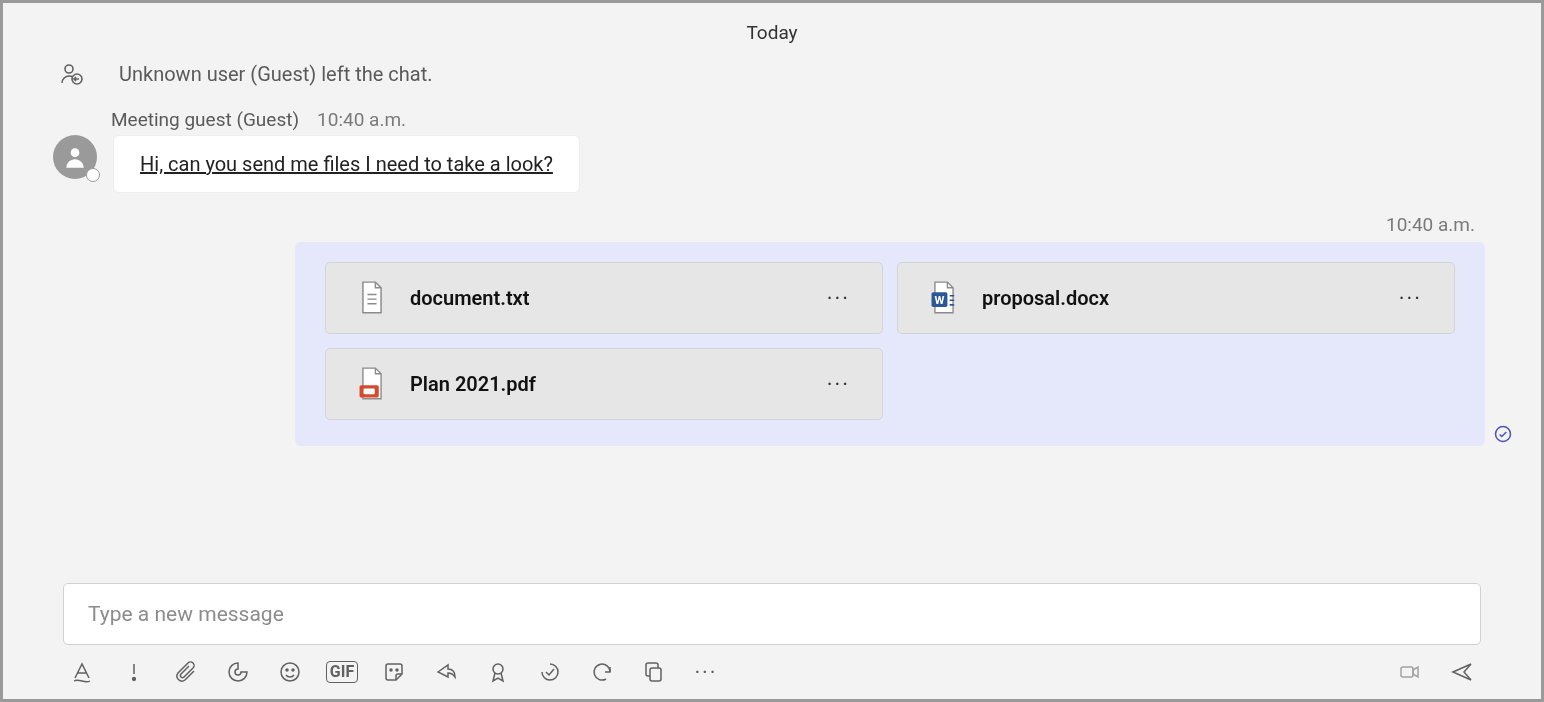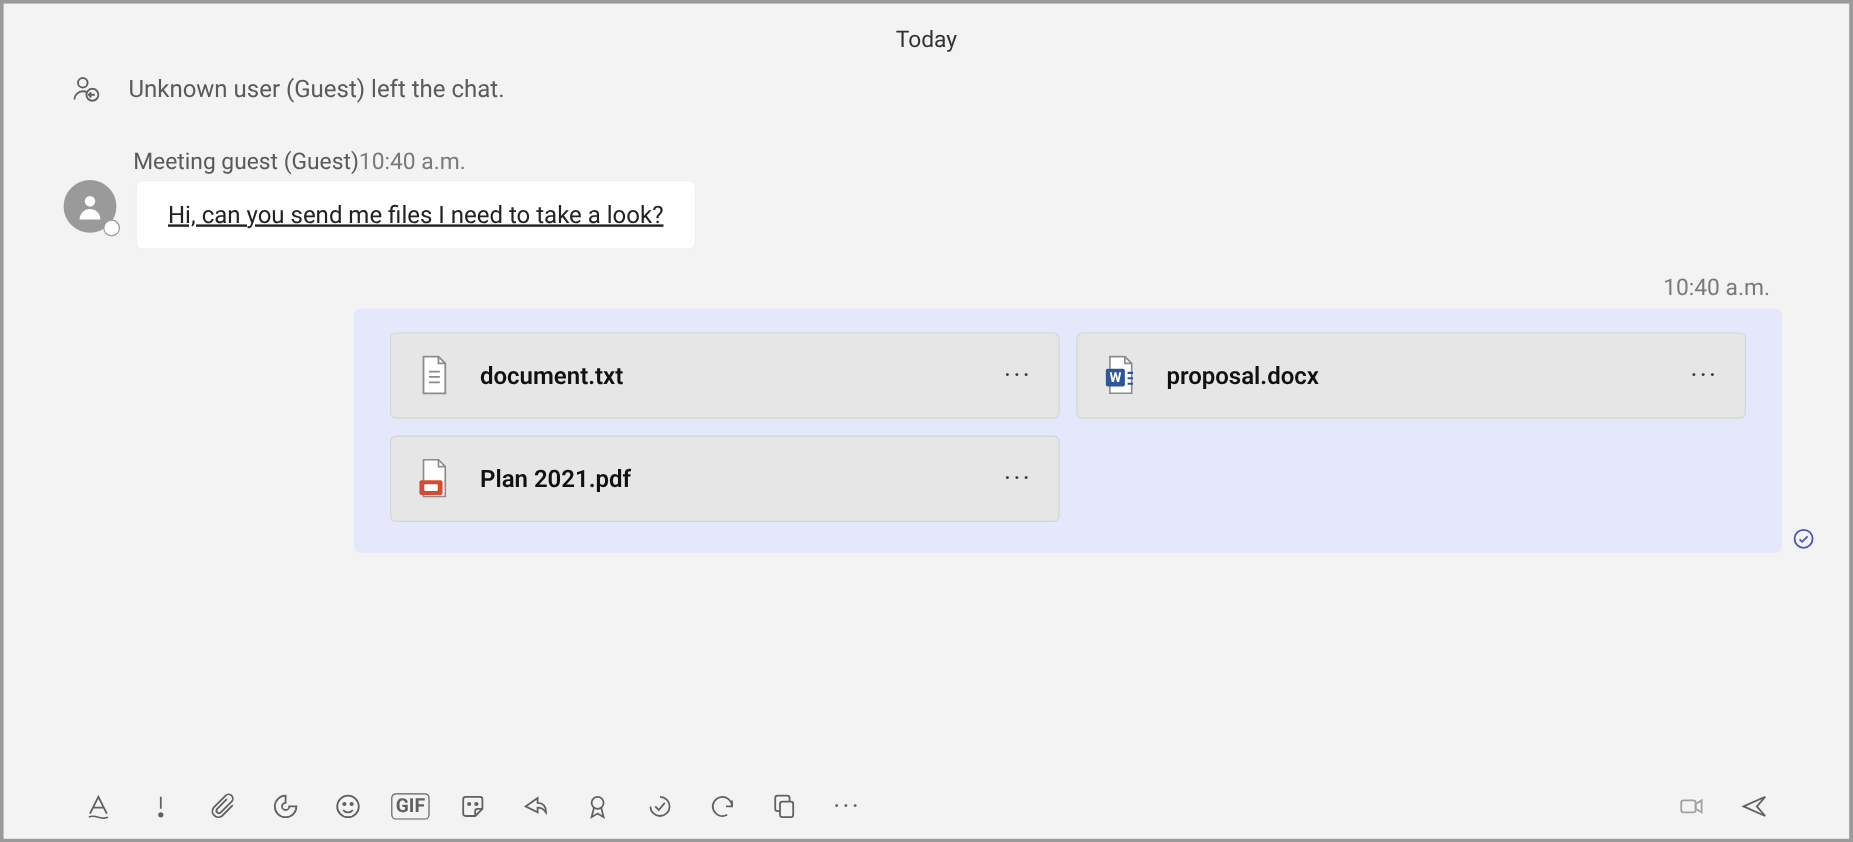--- a/index.html
+++ b/index.html
@@ -8,37 +8,37 @@
     --grey-icon:#616161;
     --bubble-out:#e5e8fb;
     --file-card:#e6e6e6;
     --bg:#f4f3f3;
   }
   *{box-sizing:border-box;font-family:-apple-system,BlinkMacSystemFont,"Segoe UI",Roboto,sans-serif;}
   html,body{margin:0;padding:0;width:1544px;height:702px;background:#9a9a9a;}
   .app{position:absolute;top:3px;left:3px;right:3px;bottom:3px;background:var(--bg);display:flex;flex-direction:column;}
   .scroll-area{flex:1;overflow:hidden;padding:12px 50px 0 50px;}
   .date-divider{text-align:center;color:#333;font-size:19px;padding:6px 0 10px 0;}
-  .sys-row{display:flex;align-items:center;gap:24px;padding:8px 0 8px 6px;}
+  .sys-row{display:flex;align-items:center;gap:36px;padding:8px 0 8px 6px;}
   .sys-icon{width:24px;height:24px;display:flex;align-items:center;justify-content:center;color:var(--grey-icon);}
   .sys-text{font-size:20px;color:var(--grey-text);}
   .msg-group{padding-top:14px;}
-  .msg-header{display:flex;align-items:baseline;padding-left:58px;color:var(--grey-text);font-size:19px;margin-top:15px;}
+  .msg-header{display:flex;align-items:baseline;gap:18px;padding-left:58px;color:var(--grey-text);font-size:19px;}
   .msg-header .ts{font-size:19px;color:#7a7a7a;}
   .msg-row{display:flex;align-items:flex-start;gap:16px;margin-top:4px;}
   .avatar-wrap{position:relative;width:44px;height:44px;}
   .avatar{width:44px;height:44px;border-radius:50%;background:#9a9a9a;display:flex;align-items:center;justify-content:center;color:#fff;}
   .presence{position:absolute;right:-3px;bottom:-3px;width:14px;height:14px;border-radius:50%;background:#fff;border:1.5px solid #9a9a9a;}
   .bubble-in{background:#fff;border:1px solid #eee;border-radius:6px;padding:16px 26px;font-size:20px;color:#222;max-width:540px;text-decoration:underline;}
   .out-wrap{margin-top:20px;display:flex;flex-direction:column;align-items:flex-end;padding-right:6px;}
   .out-ts{font-size:19px;color:#7a7a7a;padding-right:10px;margin-bottom:6px;}
   .bubble-out{background:var(--bubble-out);border-radius:6px;padding:20px 30px 26px 30px;width:1190px;position:relative;}
   .bubble-out .text{font-size:20px;color:#222;margin-bottom:14px;}
   .files-grid{display:grid;grid-template-columns:1fr 1fr;gap:14px;}
-  .file-card{background:var(--file-card);border:1px solid #d4d4d4;border-radius:5px;height:72px;display:flex;align-items:center;padding:0 22px;gap:24px;}
+  .file-card{background:var(--file-card);border:1px solid #d4d4d4;border-radius:5px;height:72px;display:flex;align-items:center;padding:0 32px;gap:24px;}
   .file-card .fname{flex:1;font-size:20px;font-weight:600;color:#111;}
   .file-card .more{font-size:22px;letter-spacing:2px;color:#333;cursor:pointer;}
   .file-icon{width:28px;height:34px;display:flex;align-items:center;justify-content:center;}
   .read-receipt{position:absolute;right:-28px;bottom:-2px;color:#4b53bc;}
   .composer-zone{padding:0 60px 10px 60px;}
   .composer{background:#fff;border:1px solid var(--grey-border);border-radius:5px;height:62px;display:flex;align-items:center;padding:0 22px;}
   .composer input{border:none;outline:none;width:100%;font-size:21px;color:#333;background:transparent;}
   .composer input::placeholder{color:#8c8c8c;}
   .toolbar{display:flex;align-items:center;justify-content:space-between;padding:14px 6px 4px 6px;}
   .tool-left{display:flex;align-items:center;gap:26px;}
@@ -140,20 +140,23 @@
             <circle cx="12" cy="12" r="9"></circle>
             <path d="M8 12.5l2.5 2.5L16 9.5"></path>
           </svg>
         </span>
       </div>
     </div>
 
   </div>
 
   <div class="composer-zone">
+    <div class="composer">
+      <input type="text" placeholder="Type a new message" style="">
+    </div>
     <div class="toolbar">
       <div class="tool-left">
         <span class="tbtn">
           <svg viewBox="0 0 24 24">
               <path d="M5 18L12 4l7 14M8 13h8"></path>
               <path d="M4 21c5-3 11 3 16 0" stroke-width="1.3"></path>
             </svg>
         </span>
         <span class="tbtn">
           <svg viewBox="0 0 24 24">

